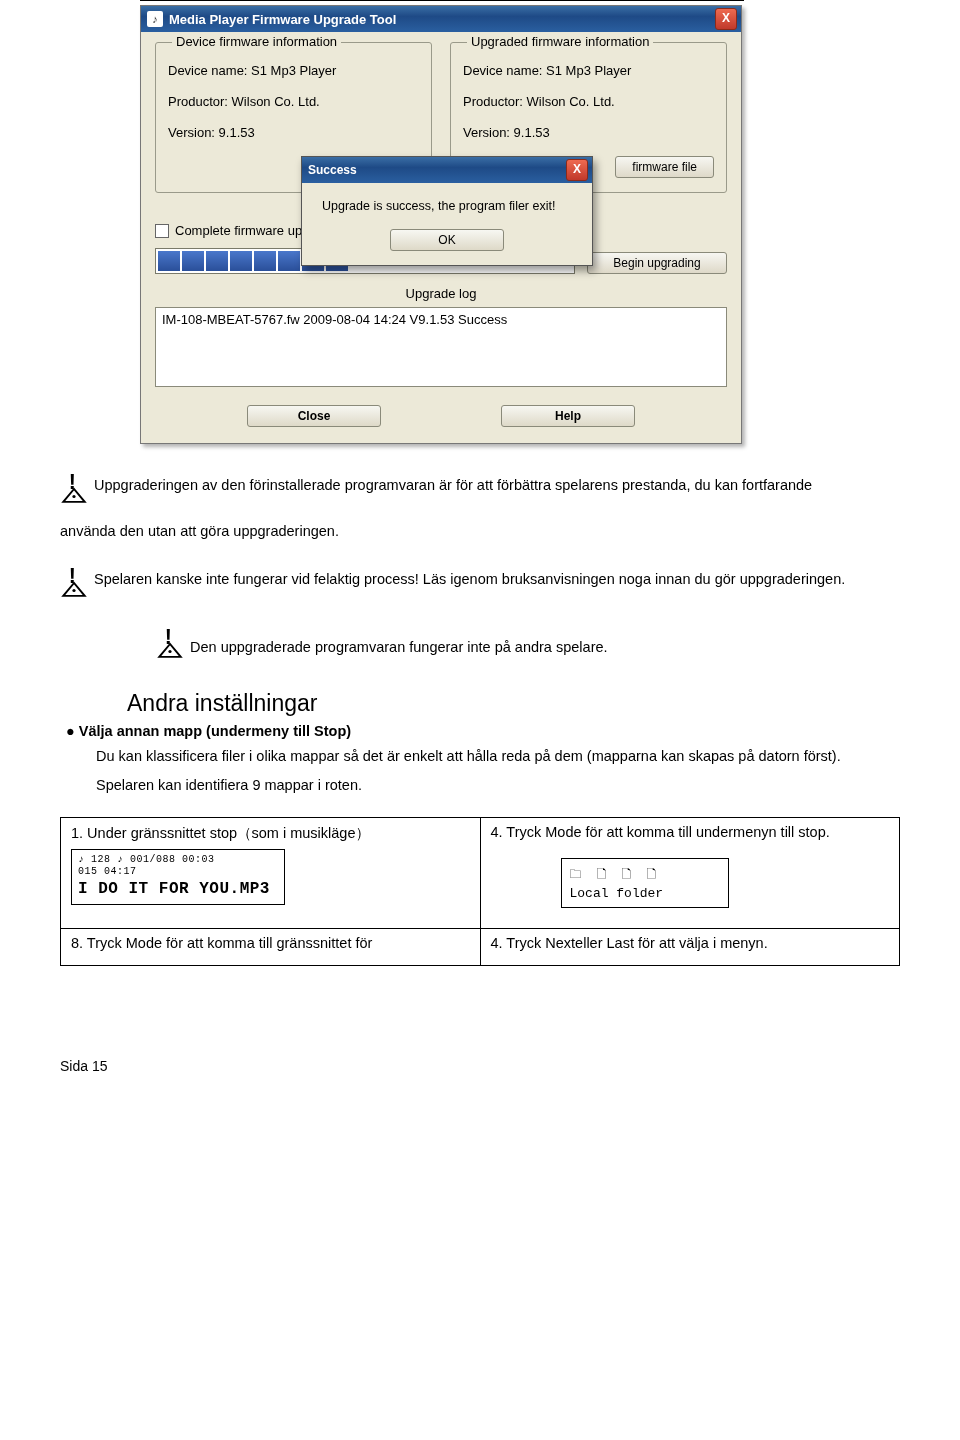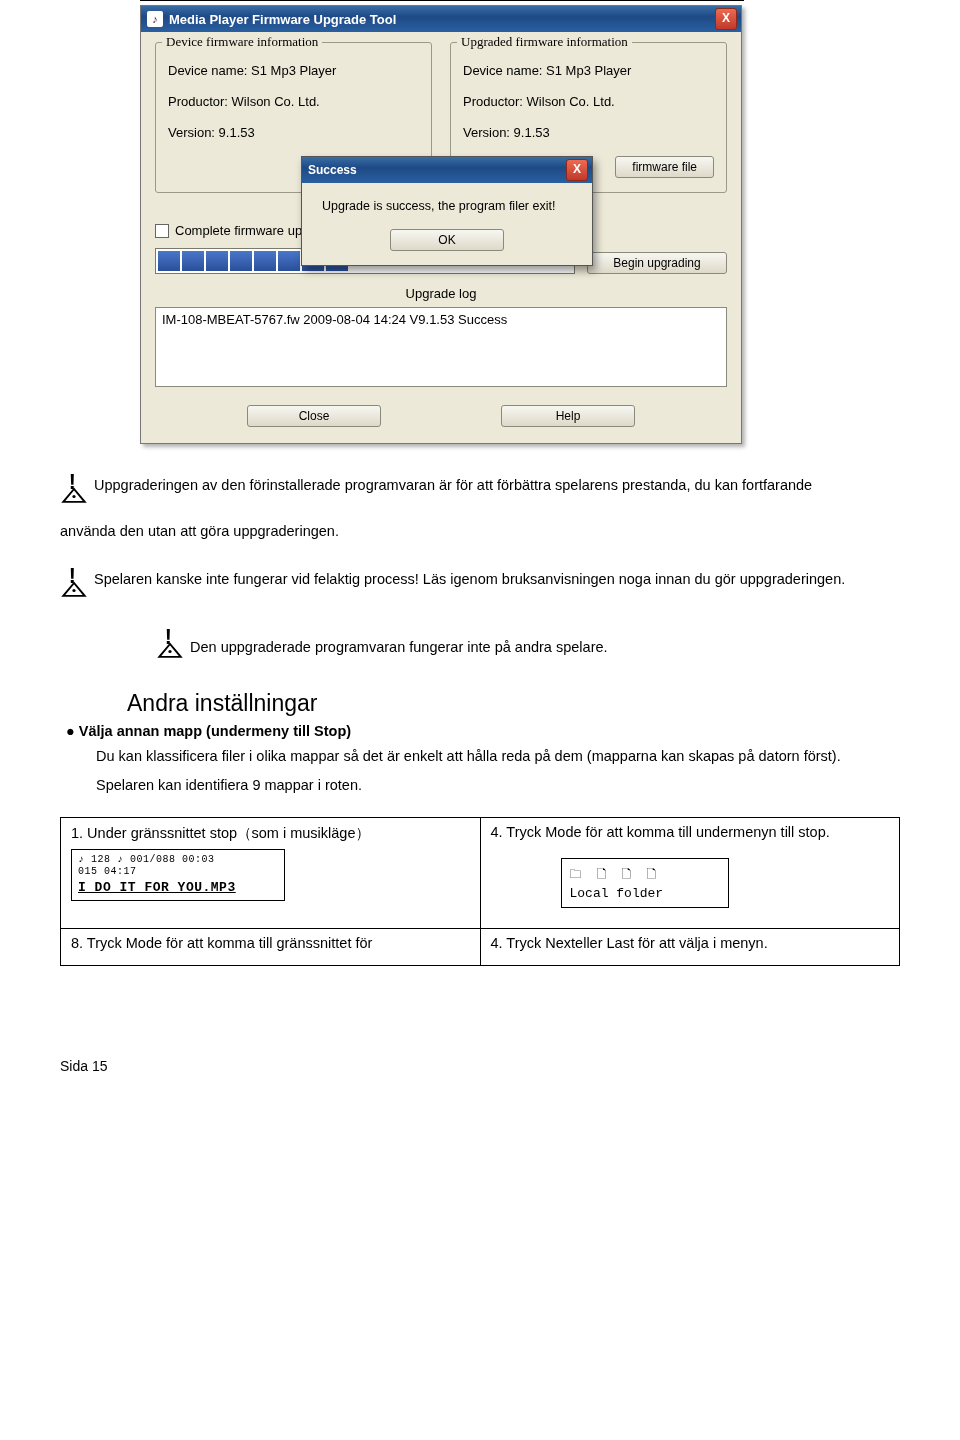--- a/index.html
+++ b/index.html
@@ -62,24 +62,23 @@
   .groupbox {
     flex:1;
     border: 1px solid #9a9a8a;
     border-radius: 3px;
     padding: 10px 12px 14px 12px;
     position: relative;
     font-size: 13px;
   }
   .groupbox .legend {
     position: absolute;
-    top: -9px; left: 6px;
+    top: -9px; left: 16px;
     background: #ece9d8;
     padding: 0 4px;
-    font-family: Liberation Serif, serif;
   }
   .groupbox .row { margin: 10px 0 16px 0; }
   .btn {
     display:inline-block;
     background: linear-gradient(#f7f7f2,#ded9c8);
     border: 1px solid #8a8a7a;
     border-radius: 3px;
     font-size: 12px;
     padding: 3px 16px;
     text-align:center;
@@ -108,20 +107,21 @@
     background: #fff;
     height: 70px;
     padding: 4px 6px;
     font-size: 13px;
   }
   .footerbtns {
     display:flex;
     justify-content:center;
     gap: 120px;
     margin-top: 18px;
+    font-weight: bold;
   }
   .footerbtns .btn { width: 100px; }
 
   
   .overlay {
     position:absolute;
     left: 160px;
     top: 150px;
     width: 290px;
     border: 1px solid #555;
@@ -177,21 +177,21 @@
   .lcd {
     margin-top: 6px;
     border: 1.5px solid #000;
     width: 200px;
     padding: 4px 6px;
     font-family: "Courier New", monospace;
     font-size: 12px;
     line-height: 1.2;
   }
   .lcd .l1 { font-size:10px; letter-spacing:.5px; }
-  .lcd .l2 { font-weight:bold; font-size:13px; letter-spacing:.5px; margin-top:2px;text-decoration:underline; }
+  .lcd .l2 { font-weight:bold; font-size:16px; letter-spacing:.5px; margin-top:2px; }
   .lcd2 {
     margin: 18px 0 6px 70px;
     border: 1.5px solid #000;
     width: 150px;
     padding: 6px 8px;
     font-family: "Courier New", monospace;
     font-size: 13px;
     text-align:left;
   }
   .lcd2 .icons { font-size:12px; letter-spacing:4px; }

